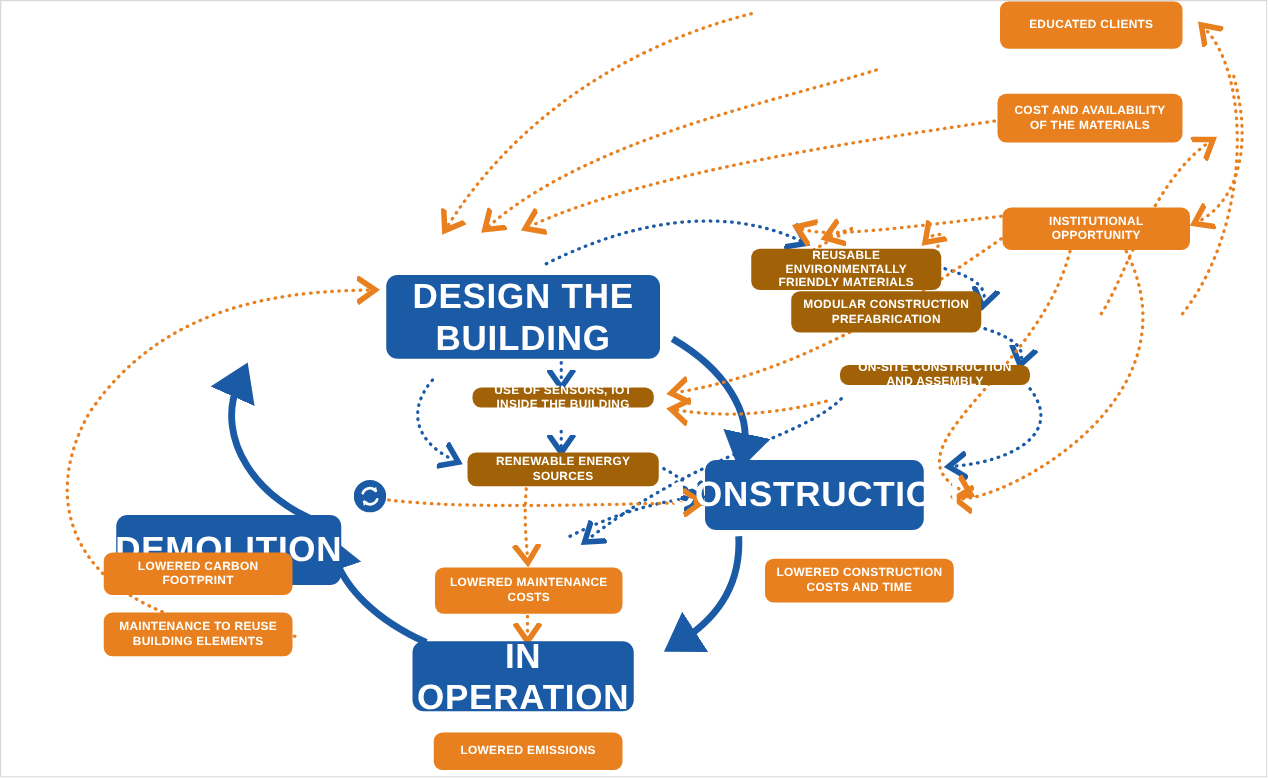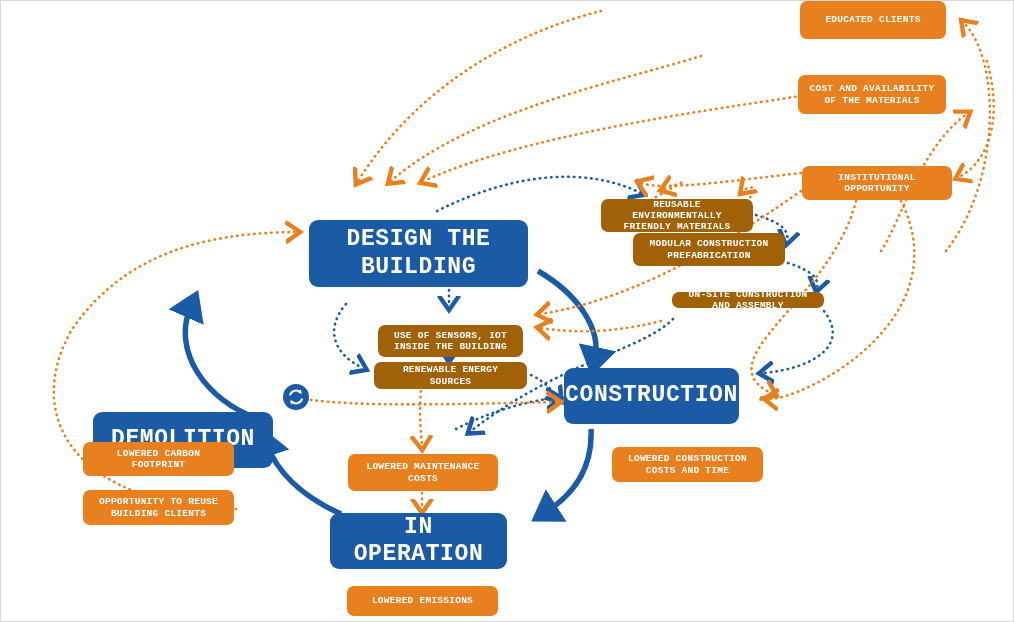--- a/index.html
+++ b/index.html
@@ -28,29 +28,29 @@
     pointer-events: none;
   }
   .node {
     position: absolute;
     box-sizing: border-box;
     display: flex;
     align-items: center;
     justify-content: center;
     text-align: center;
     color: #ffffff;
-    font-family: Liberation Mono, monospace;
+    font-family: Liberation Sans, sans-serif;
     line-height: 1.18;
     letter-spacing: 0.2px;
     padding: 2px 6px;
   }
   .stage {
     background: #1b5aa5;
     border-radius: 9px;
-    font-size: 23px;
+    font-size: 28px;
     font-weight: bold;
     letter-spacing: 0.6px;
   }
   .sub-blue {
     background: #a16207;
     border-radius: 7px;
     font-size: 9.5px;
     font-weight: bold;
     letter-spacing: 0.25px;
   }
@@ -127,36 +127,36 @@
   </svg>
 
   <div>
     <div class="node stage" style="left:308px;top:219px;width:219px;height:67px;">DESIGN THE BUILDING</div>
     <div class="node stage" style="left:563px;top:367px;width:175px;height:56px;">CONSTRUCTION</div>
     <div class="node stage" style="left:329px;top:512px;width:177px;height:56px;">IN OPERATION</div>
     <div class="node stage" style="left:92px;top:367px;width:180px;height:56px;margin-top:44px;">DEMOLITION</div>
   </div>
 
   <div>
-    <div class="node sub-blue" style="left:377px;top:324px;width:145px;height:32px;">USE OF SENSORS, IOT INSIDE THE BUILDING</div>
+    <div class="node sub-blue" style="left:377px;top:309px;width:145px;height:16px;">USE OF SENSORS, IOT INSIDE THE BUILDING</div>
     <div class="node sub-blue" style="left:373px;top:361px;width:153px;height:27px;">RENEWABLE ENERGY SOURCES</div>
     <div class="node sub-blue" style="left:600px;top:198px;width:152px;height:33px;">REUSABLE ENVIRONMENTALLY FRIENDLY MATERIALS</div>
     <div class="node sub-blue" style="left:632px;top:232px;width:152px;height:33px;">MODULAR CONSTRUCTION PREFABRICATION</div>
     <div class="node sub-blue" style="left:671px;top:291px;width:152px;height:16px;">ON-SITE CONSTRUCTION AND ASSEMBLY</div>
   </div>
 
   <div>
     <div class="node benefit" style="left:799px;top:0px;width:146px;height:38px;">EDUCATED CLIENTS</div>
     <div class="node benefit" style="left:797px;top:74px;width:148px;height:39px;">COST AND AVAILABILITY OF THE MATERIALS</div>
     <div class="node benefit" style="left:801px;top:165px;width:150px;height:34px;">INSTITUTIONAL OPPORTUNITY</div>
     <div class="node benefit" style="left:611px;top:446px;width:151px;height:35px;">LOWERED CONSTRUCTION COSTS AND TIME</div>
     <div class="node benefit" style="left:347px;top:453px;width:150px;height:37px;">LOWERED MAINTENANCE COSTS</div>
     <div class="node benefit" style="left:346px;top:585px;width:151px;height:30px;">LOWERED EMISSIONS</div>
     <div class="node benefit" style="left:82px;top:441px;width:151px;height:34px;">LOWERED CARBON FOOTPRINT</div>
-    <div class="node benefit" style="left:82px;top:489px;width:151px;height:35px;">OPPORTUNITY TO REUSE BUILDING CLIENTS</div>
+    <div class="node benefit" style="left:82px;top:489px;width:151px;height:35px;">MAINTENANCE TO REUSE BUILDING ELEMENTS</div>
   </div>
 
   <svg class="recycle-icon" style="left:282px;top:383px;" viewBox="0 0 26 26">
     <circle cx="13" cy="13" r="13" fill="#1b5aa5"></circle>
     <path d="M7.2,10.6 A6.2,6.2 0 0 1 17.6,8.6" fill="none" stroke="#ffffff" stroke-width="2.1" stroke-linecap="round"></path>
     <path d="M18.8,15.4 A6.2,6.2 0 0 1 8.4,17.4" fill="none" stroke="#ffffff" stroke-width="2.1" stroke-linecap="round"></path>
     <path d="M17.9,5.3 L18.6,9.3 L14.8,8.6 Z" fill="#ffffff"></path>
     <path d="M8.1,20.7 L7.4,16.7 L11.2,17.4 Z" fill="#ffffff"></path>
   </svg>
 

